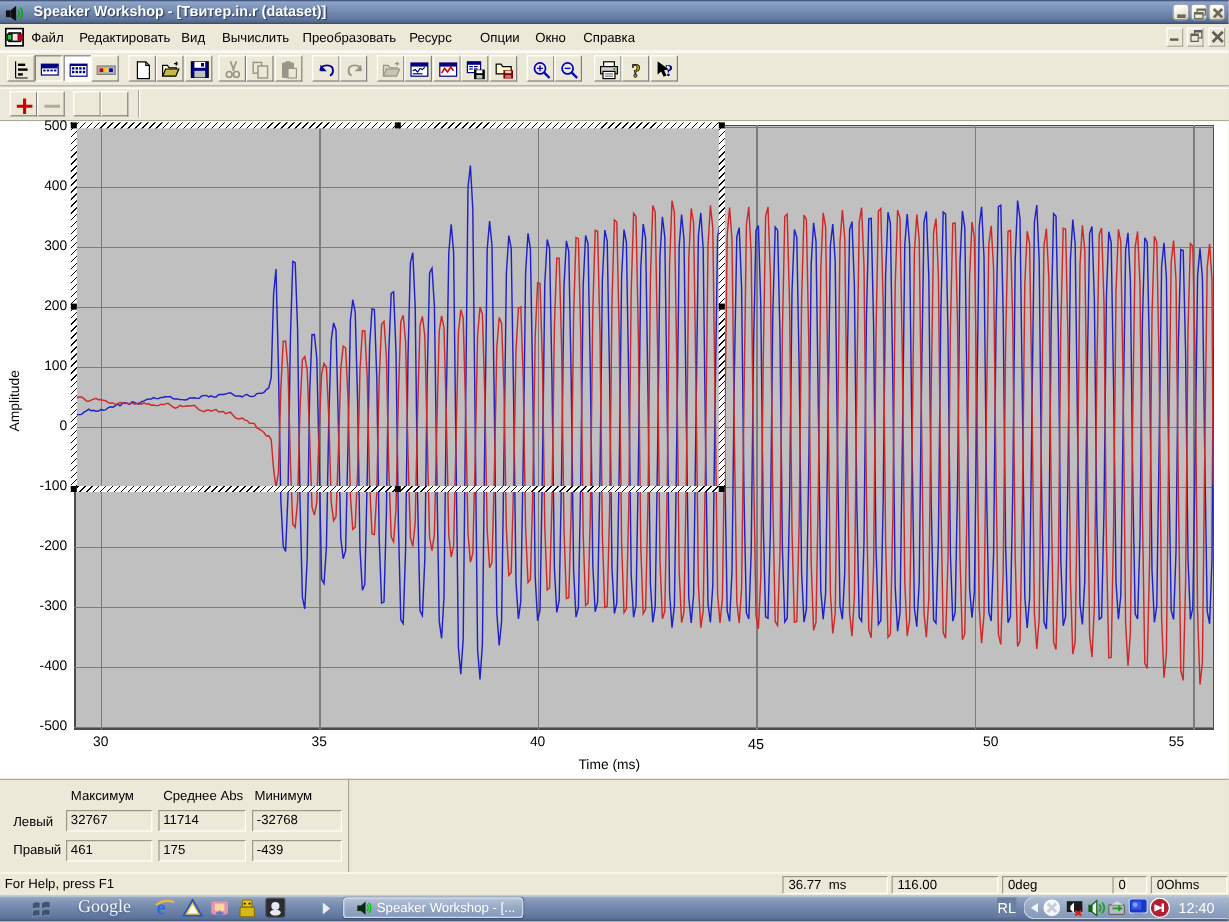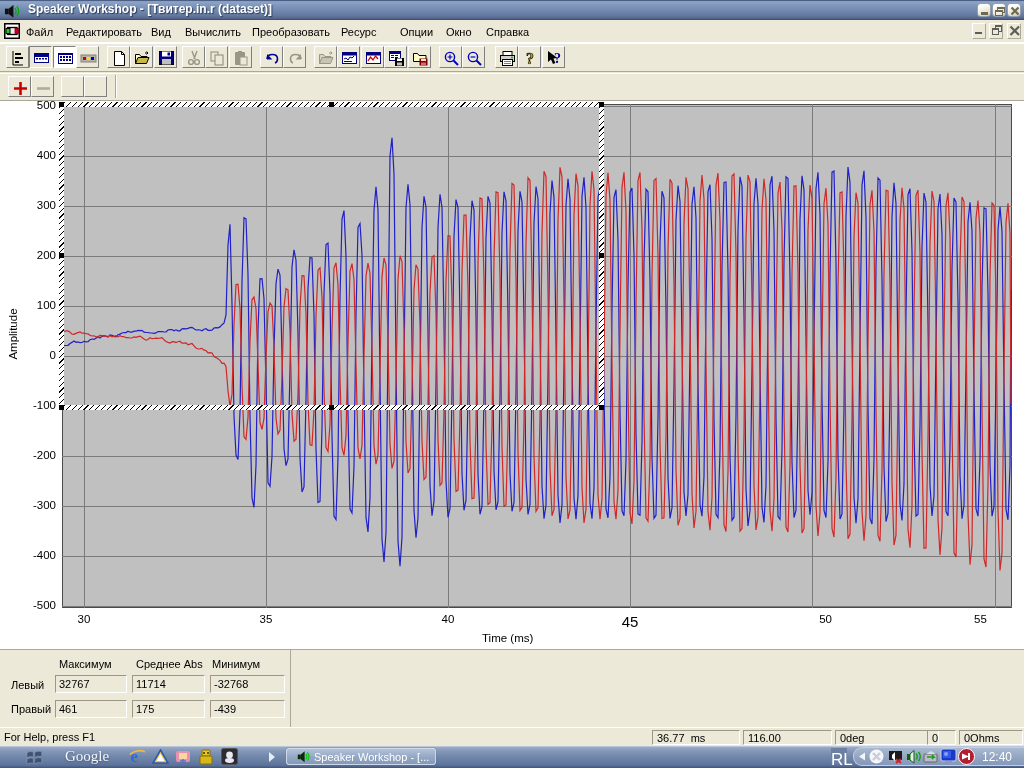--- a/index.html
+++ b/index.html
@@ -280,21 +280,21 @@
 <div class="abs" style="left:0;top:299px;width:56px;text-align:right;color:#000;font-size:11.5px">100</div>
 <div class="abs" style="left:0;top:349px;width:56px;text-align:right;color:#000;font-size:11.5px">0</div>
 <div class="abs" style="left:0;top:399px;width:56px;text-align:right;color:#000;font-size:11.5px">-100</div>
 <div class="abs" style="left:0;top:449px;width:56px;text-align:right;color:#000;font-size:11.5px">-200</div>
 <div class="abs" style="left:0;top:499px;width:56px;text-align:right;color:#000;font-size:11.5px">-300</div>
 <div class="abs" style="left:0;top:549px;width:56px;text-align:right;color:#000;font-size:11.5px">-400</div>
 <div class="abs" style="left:0;top:599px;width:56px;text-align:right;color:#000;font-size:11.5px">-500</div>
 <div class="abs" style="left:64px;top:613px;width:40px;text-align:center;color:#000;font-size:11.5px">30</div>
 <div class="abs" style="left:246px;top:613px;width:40px;text-align:center;color:#000;font-size:11.5px">35</div>
 <div class="abs" style="left:428px;top:613px;width:40px;text-align:center;color:#000;font-size:11.5px">40</div>
-<div class="abs" style="left:610px;top:613px;width:40px;text-align:center;color:#000;font-size:15px">45</div>
+<div class="abs" style="left:610px;top:613px;width:40px;text-align:center;color:#000;font-size:12px">45</div>
 <div class="abs" style="left:792px;top:613px;width:40px;text-align:right;color:#000;font-size:11.5px">50</div>
 <div class="abs" style="left:974px;top:613px;width:40px;text-align:left;color:#000;font-size:11.5px">55</div>
 <div class="abs" style="left:482px;top:632px;color:#000;font-size:11.5px">Time (ms)</div>
 <div class="abs" style="left:-22px;top:328px;color:#000;font-size:11.5px;transform:rotate(-90deg);transform-origin:center;width:70px;text-align:center">Amplitude</div>
 <div class="abs" style="left:59px;top:102px;width:545px;height:4.5px;background:repeating-linear-gradient(135deg,#000 0,#000 0.8px,#fff 0.8px,#fff 4.1px)"></div>
 <div class="abs" style="left:59px;top:405px;width:545px;height:4.5px;background:repeating-linear-gradient(135deg,#000 0,#000 0.8px,#fff 0.8px,#fff 4.1px)"></div>
 <div class="abs" style="left:59px;top:102px;width:4.5px;height:308px;background:repeating-linear-gradient(135deg,#000 0,#000 0.8px,#fff 0.8px,#fff 4.1px)"></div>
 <div class="abs" style="left:599px;top:102px;width:4.5px;height:308px;background:repeating-linear-gradient(135deg,#000 0,#000 0.8px,#fff 0.8px,#fff 4.1px)"></div>
 <div class="abs" style="left:59px;top:102px;width:5px;height:5px;background:#000"></div>
 <div class="abs" style="left:329px;top:102px;width:5px;height:5px;background:#000"></div>
@@ -367,21 +367,21 @@
 <div class="abs" style="left:286px;top:748px;width:150px;height:17px;border-radius:3px;background:linear-gradient(to bottom,#aebdd4,#8fa3c0 50%,#8196b6);border:1px solid #d7dfeb;box-shadow:0 0 1px #3c4f73"></div>
 <div class="abs" style="left:286px;top:748px;width:150px;height:17px;border-radius:3px;background:linear-gradient(to bottom,#b3c1d6 0%,#93a7c4 55%,#8599ba 100%);border:1px solid #cfd8e6"></div>
 <svg class="abs" style="left:297px;top:750px" width="13" height="13" viewBox="0 0 17 17">
     <rect x="1" y="6" width="4" height="6" fill="#0a2a0a"></rect>
     <path d="M5 6 L10 1.5 L10 16 L5 12 Z" fill="#0a2a0a"></path>
     <path d="M11.5 5 q3 3.5 0 7" stroke="#0c0" stroke-width="1.6" fill="none"></path>
     <path d="M13.5 3 q4.5 5.5 0 11" stroke="#0c0" stroke-width="1.6" fill="none"></path>
   </svg>
 <div class="abs" style="left:314px;top:751px;color:#fff;font-size:11px">Speaker Workshop - [...</div>
 
-<div class="abs" style="left:831px;top:748px;width:16px;height:16px;background:#6b7fa0;color:#fff;font-size:17px;text-align:center;padding-top:2px">RL</div>
+<div class="abs" style="left:831px;top:748px;width:16px;height:16px;background:#6b7fa0;color:#fff;font-size:12px;text-align:center;padding-top:2px">RL</div>
 <div class="abs" style="left:853px;top:747px;width:171px;height:19px;border-radius:9px 0 0 9px;background:linear-gradient(to bottom,#aab9d0,#90a3c0 60%,#8599ba);border:1px solid #c3cedf;border-right:none"></div>
 <svg class="abs" style="left:857px;top:751px" width="10" height="11">
     <path d="M8 1.5 L2 5.5 L8 9.5 Z" fill="#f2f5fa"></path>
   </svg>
 <svg class="abs" style="left:869px;top:749px" width="15" height="15">
     <circle cx="7.5" cy="7.5" r="7" fill="#fff" opacity="0.9"></circle>
     <path d="M4 4 L11 11 M11 4 L4 11" stroke="#c8cdd8" stroke-width="2.4"></path>
   </svg>
 <svg class="abs" style="left:888px;top:749px" width="16" height="15">
     <rect x="1" y="2" width="13" height="9" fill="#1a1a1a"></rect>

